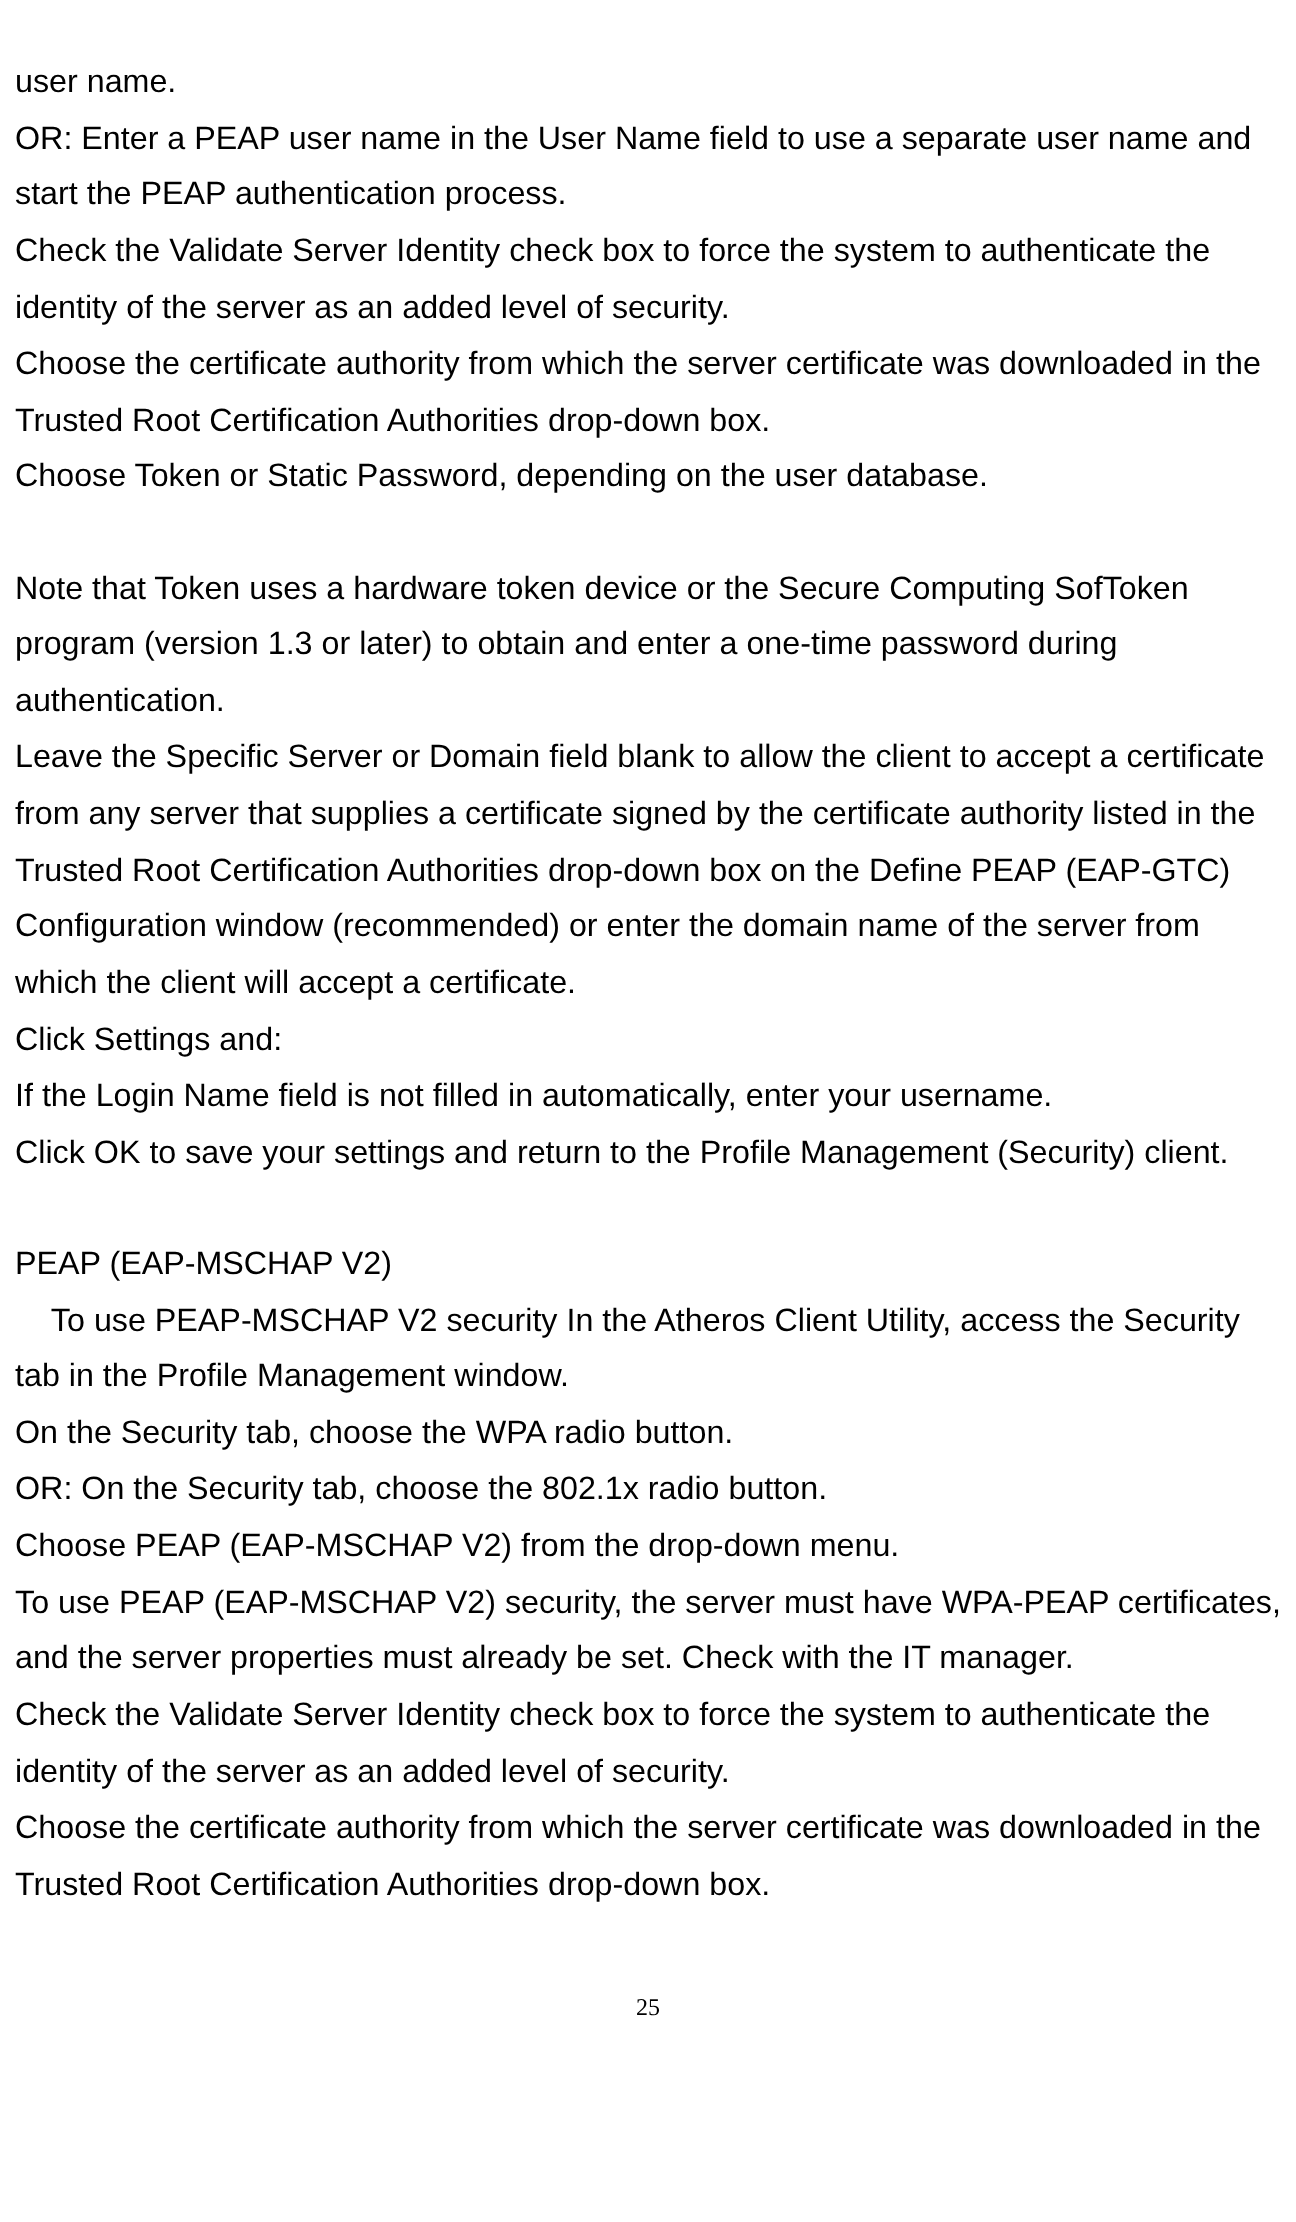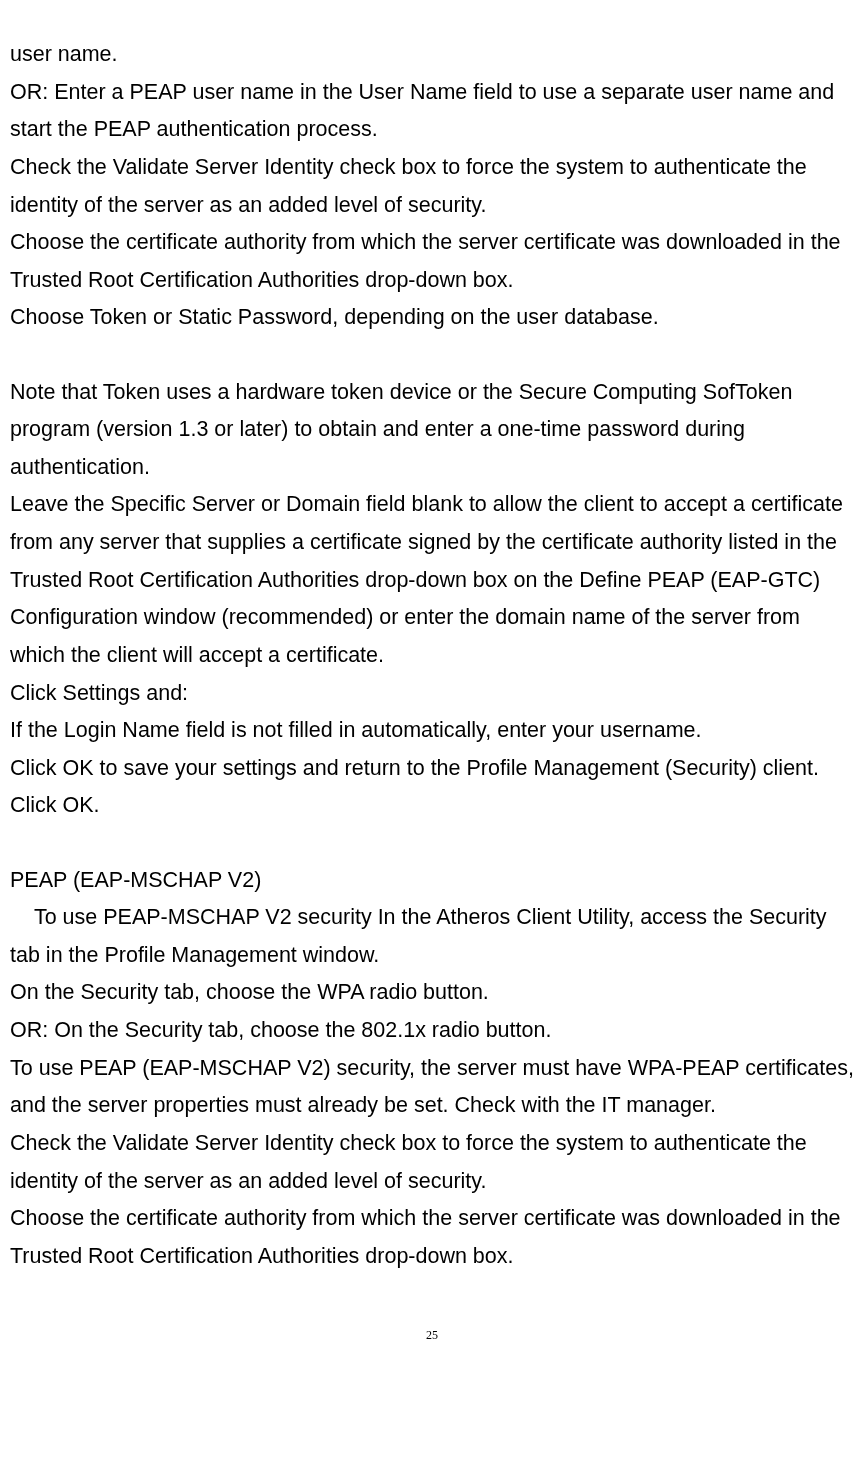--- a/index.html
+++ b/index.html
@@ -19,44 +19,44 @@
     }
     p {
       margin: 0;
     }
     .para-spacing {
       height: 1.7em;
     }
     .page-number {
       text-align: center;
       font-family: "Times New Roman", Times, serif;
-      font-size: 12px;
+      font-size: 16px;
       margin-top: 50px;
       padding-bottom: 14px;
     }
   </style>
 </head>
 <body>
 
 <div class="content">
   <p>user name.</p>
   <p>OR: Enter a PEAP user name in the User Name field to use a separate user name and start the PEAP authentication process.</p>
   <p>Check the Validate Server Identity check box to force the system to authenticate the identity of the server as an added level of security.</p>
   <p>Choose the certificate authority from which the server certificate was downloaded in the Trusted Root Certification Authorities drop-down box.</p>
   <p>Choose Token or Static Password, depending on the user database.</p>
   <div class="para-spacing"></div>
   <p>Note that Token uses a hardware token device or the Secure Computing SofToken program (version 1.3 or later) to obtain and enter a one-time password during authentication.</p>
   <p>Leave the Specific Server or Domain field blank to allow the client to accept a certificate from any server that supplies a certificate signed by the certificate authority listed in the Trusted Root Certification Authorities drop-down box on the Define PEAP (EAP-GTC) Configuration window (recommended) or enter the domain name of the server from which the client will accept a certificate.</p>
   <p>Click Settings and:</p>
   <p>If the Login Name field is not filled in automatically, enter your username.</p>
   <p>Click OK to save your settings and return to the Profile Management (Security) client.</p>
-  <p>Click OK.</p>
   <div class="para-spacing"></div>
   <p>PEAP (EAP-MSCHAP V2)</p>
   <p style="white-space: pre-wrap;">    To use PEAP-MSCHAP V2 security In the Atheros Client Utility, access the Security tab in the Profile Management window.</p>
   <p>On the Security tab, choose the WPA radio button.</p>
   <p>OR: On the Security tab, choose the 802.1x radio button.</p>
+  <p>Choose PEAP (EAP-MSCHAP V2) from the drop-down menu.</p>
   <p>To use PEAP (EAP-MSCHAP V2) security, the server must have WPA-PEAP certificates, and the server properties must already be set. Check with the IT manager.</p>
   <p>Check the Validate Server Identity check box to force the system to authenticate the identity of the server as an added level of security.</p>
   <p>Choose the certificate authority from which the server certificate was downloaded in the Trusted Root Certification Authorities drop-down box.</p>
 </div>
 
 <div class="page-number">25</div>
 
 </body></html>

